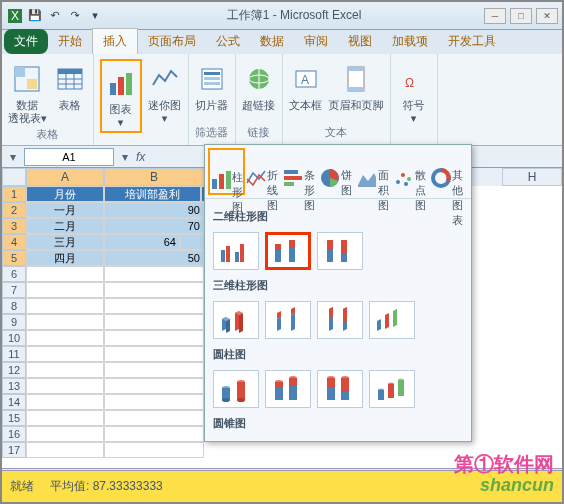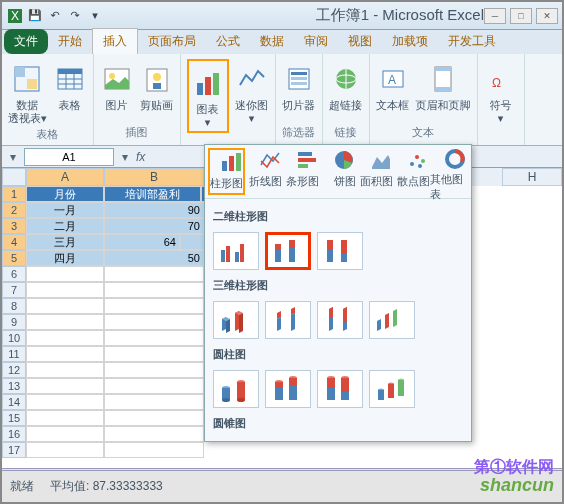--- a/index.html
+++ b/index.html
@@ -1,20 +1,20 @@
 <!DOCTYPE html>
 <html><head>
 <meta charset="utf-8">
 <style>
 *{margin:0;padding:0;box-sizing:border-box;font-family:"Microsoft YaHei",SimSun,Arial,sans-serif;font-size:12px}
 body{background:#fff;width:564px;height:504px;overflow:hidden;border:2px solid #888;position:relative}
 .titlebar{height:28px;background:linear-gradient(#e8f0f8,#d4e4f0);display:flex;align-items:center;padding:0 4px;border-bottom:1px solid #99b}
 .qat{display:flex;gap:2px;align-items:center}
 .qat-btn{width:18px;height:18px;display:flex;align-items:center;justify-content:center;font-size:11px;color:#345}
-.title{flex:1;text-align:right;color:#456;font-size:15px}
+.title{flex:1;text-align:center;color:#456;font-size:12px}
 .wincontrols{display:flex;gap:4px}
 .wc{width:22px;height:16px;border:1px solid #aaa;background:#eee;display:flex;align-items:center;justify-content:center;font-size:9px;color:#555}
 .tabs{height:24px;background:#dde8f2;display:flex;align-items:flex-end;padding-left:2px}
 .tab{padding:4px 10px;color:#a16207;cursor:pointer}
 .tab.file{background:#1a6b3a;color:#fff;border-radius:8px}
 .tab.active{background:#f5f9fc;border:1px solid #bbb;border-bottom:none}
 .ribbon{height:92px;background:#f0f5fa;border-bottom:1px solid #aac;display:flex;position:relative}
 .rgroup{border-right:1px solid #cdd;display:flex;flex-direction:column;align-items:center;padding:3px 6px}
 .rgroup-items{flex:1;display:flex;gap:6px;align-items:flex-start;padding-top:2px}
 .ritem-icon{width:32px;height:32px;display:flex;align-items:center;justify-content:center;font-size:20px}
@@ -37,34 +37,34 @@
 .cells{position:relative}
 .cellrow{display:flex;height:16px}
 .cell{width:78px;height:16px;border:1px solid #d4d4d4;padding:0 3px;line-height:14px;font-size:11px;overflow:hidden}
 .cell.hsel{background:#3a7ab8;color:#fff;text-align:center}
 .cell.dsel{background:#b8d4ea;text-align:center}
 .cell.dsel.r{text-align:right}
 .sheettabs{height:22px;background:#dce8f2;display:flex;align-items:center;border-top:1px solid #99b;padding:0 6px;gap:2px}
 .nav{display:flex;gap:1px;margin-right:6px}
 .nav span{width:14px;height:14px;border:1px solid #999;font-size:8px;display:flex;align-items:center;justify-content:center}
 .stab{padding:2px 10px;background:#fff;border:1px solid #999;border-bottom:none;font-size:11px}
-.statusbar{position:absolute;bottom:0;left:0;right:0;height:32px;background:#e5e5e5;display:flex;align-items:center;padding:12px 8px;gap:16px;border-top:1px solid #99b;font-size:11px;color:#456}
+.statusbar{position:absolute;bottom:0;left:0;right:0;height:32px;background:#fde047;display:flex;align-items:center;padding:12px 8px;gap:16px;border-top:1px solid #99b;font-size:11px;color:#456}
 .chart-popup{position:absolute;top:142px;left:202px;width:268px;background:#f4f7fb;border:1px solid #8aa;box-shadow:2px 2px 6px rgba(0,0,0,.3);z-index:50}
 .popup-top{height:54px;display:flex;border-bottom:1px solid #cdd;padding:3px}
-.ptitem{display:flex;flex-direction:column;align-items:flex-end;width:37px;cursor:pointer;padding-top:0}
+.ptitem{display:flex;align-items:flex-start;width:37px;cursor:pointer;padding-top:18px}
 .ptitem.hl{border:2px solid #f90}
 .pticon{width:24px;height:24px;display:flex;align-items:center;justify-content:center}
 .ptlabel{font-size:11px;color:#456;margin-top:2px}
 .popup-body{max-height:280px;overflow-y:auto;padding:6px}
 .section-label{font-size:11px;color:#456;padding:4px 2px;font-weight:bold}
 .thumbs{display:flex;gap:6px;padding:4px 2px;flex-wrap:wrap}
 .thumb{width:46px;height:38px;border:1px solid #bcd;background:#fff;display:flex;align-items:center;justify-content:center;cursor:pointer}
 .thumb.hl{border:3px solid #e30}
 .watermark{position:absolute;bottom:6px;right:8px;font-size:18px;font-weight:bold;color:#6a4;font-style:italic;z-index:100;pointer-events:none}
-.watermark2{position:absolute;bottom:24px;right:8px;font-size:16px;font-weight:bold;color:#8b5cf6;z-index:100;pointer-events:none}
+.watermark2{position:absolute;bottom:24px;right:8px;font-size:20px;font-weight:bold;color:#ec4899;z-index:100;pointer-events:none}
 svg{overflow:visible}
 </style>
 </head>
 <body>
 
 <div class="titlebar">
   <div class="qat">
     <div class="qat-btn">
         <svg width="14" height="14">
           <rect width="14" height="14" fill="#2a7e3e"></rect>
@@ -118,45 +118,20 @@
               <line x1="2" y1="14" x2="26" y2="14" stroke="#4a82b8"></line>
               <line x1="2" y1="19" x2="26" y2="19" stroke="#4a82b8"></line>
               <line x1="10" y1="4" x2="10" y2="24" stroke="#4a82b8"></line>
               <line x1="18" y1="4" x2="18" y2="24" stroke="#4a82b8"></line>
             </svg>
           </div>
         <div class="ritem-label">表格</div>
       </div>
     </div>
     <div class="rgroup-label">表格</div>
-  </div>
-  <div class="rgroup">
-    <div class="rgroup-items">
-      <div class="rvbig">
-        <div class="ritem-icon">
-            <svg width="28" height="28">
-              <rect x="2" y="4" width="24" height="20" fill="#fff" stroke="#888"></rect>
-              <circle cx="9" cy="11" r="3" fill="#f8d860"></circle>
-              <path d="M2 20 L10 14 L16 18 L22 12 L26 16 L26 24 L2 24 Z" fill="#6ab86a"></path>
-            </svg>
-          </div>
-        <div class="ritem-label">图片</div>
-      </div>
-      <div class="rvbig">
-        <div class="ritem-icon">
-            <svg width="28" height="28">
-              <rect x="4" y="4" width="20" height="22" fill="#fff" stroke="#888"></rect>
-              <circle cx="14" cy="12" r="4" fill="#f8d860"></circle>
-              <path d="M10 18 L18 18 L18 24 L10 24 Z" fill="#4a82b8"></path>
-            </svg>
-          </div>
-        <div class="ritem-label">剪贴画</div>
-      </div>
-    </div>
-    <div class="rgroup-label">插图</div>
   </div>
   <div class="rgroup">
     <div class="rgroup-items">
       <div class="rvbig chart-highlight">
         <div class="ritem-icon">
             <svg width="28" height="28">
               <rect x="3" y="14" width="6" height="12" fill="#4a82b8"></rect>
               <rect x="11" y="8" width="6" height="18" fill="#d84a3a"></rect>
               <rect x="19" y="4" width="6" height="22" fill="#6ab86a"></rect>
             </svg>

